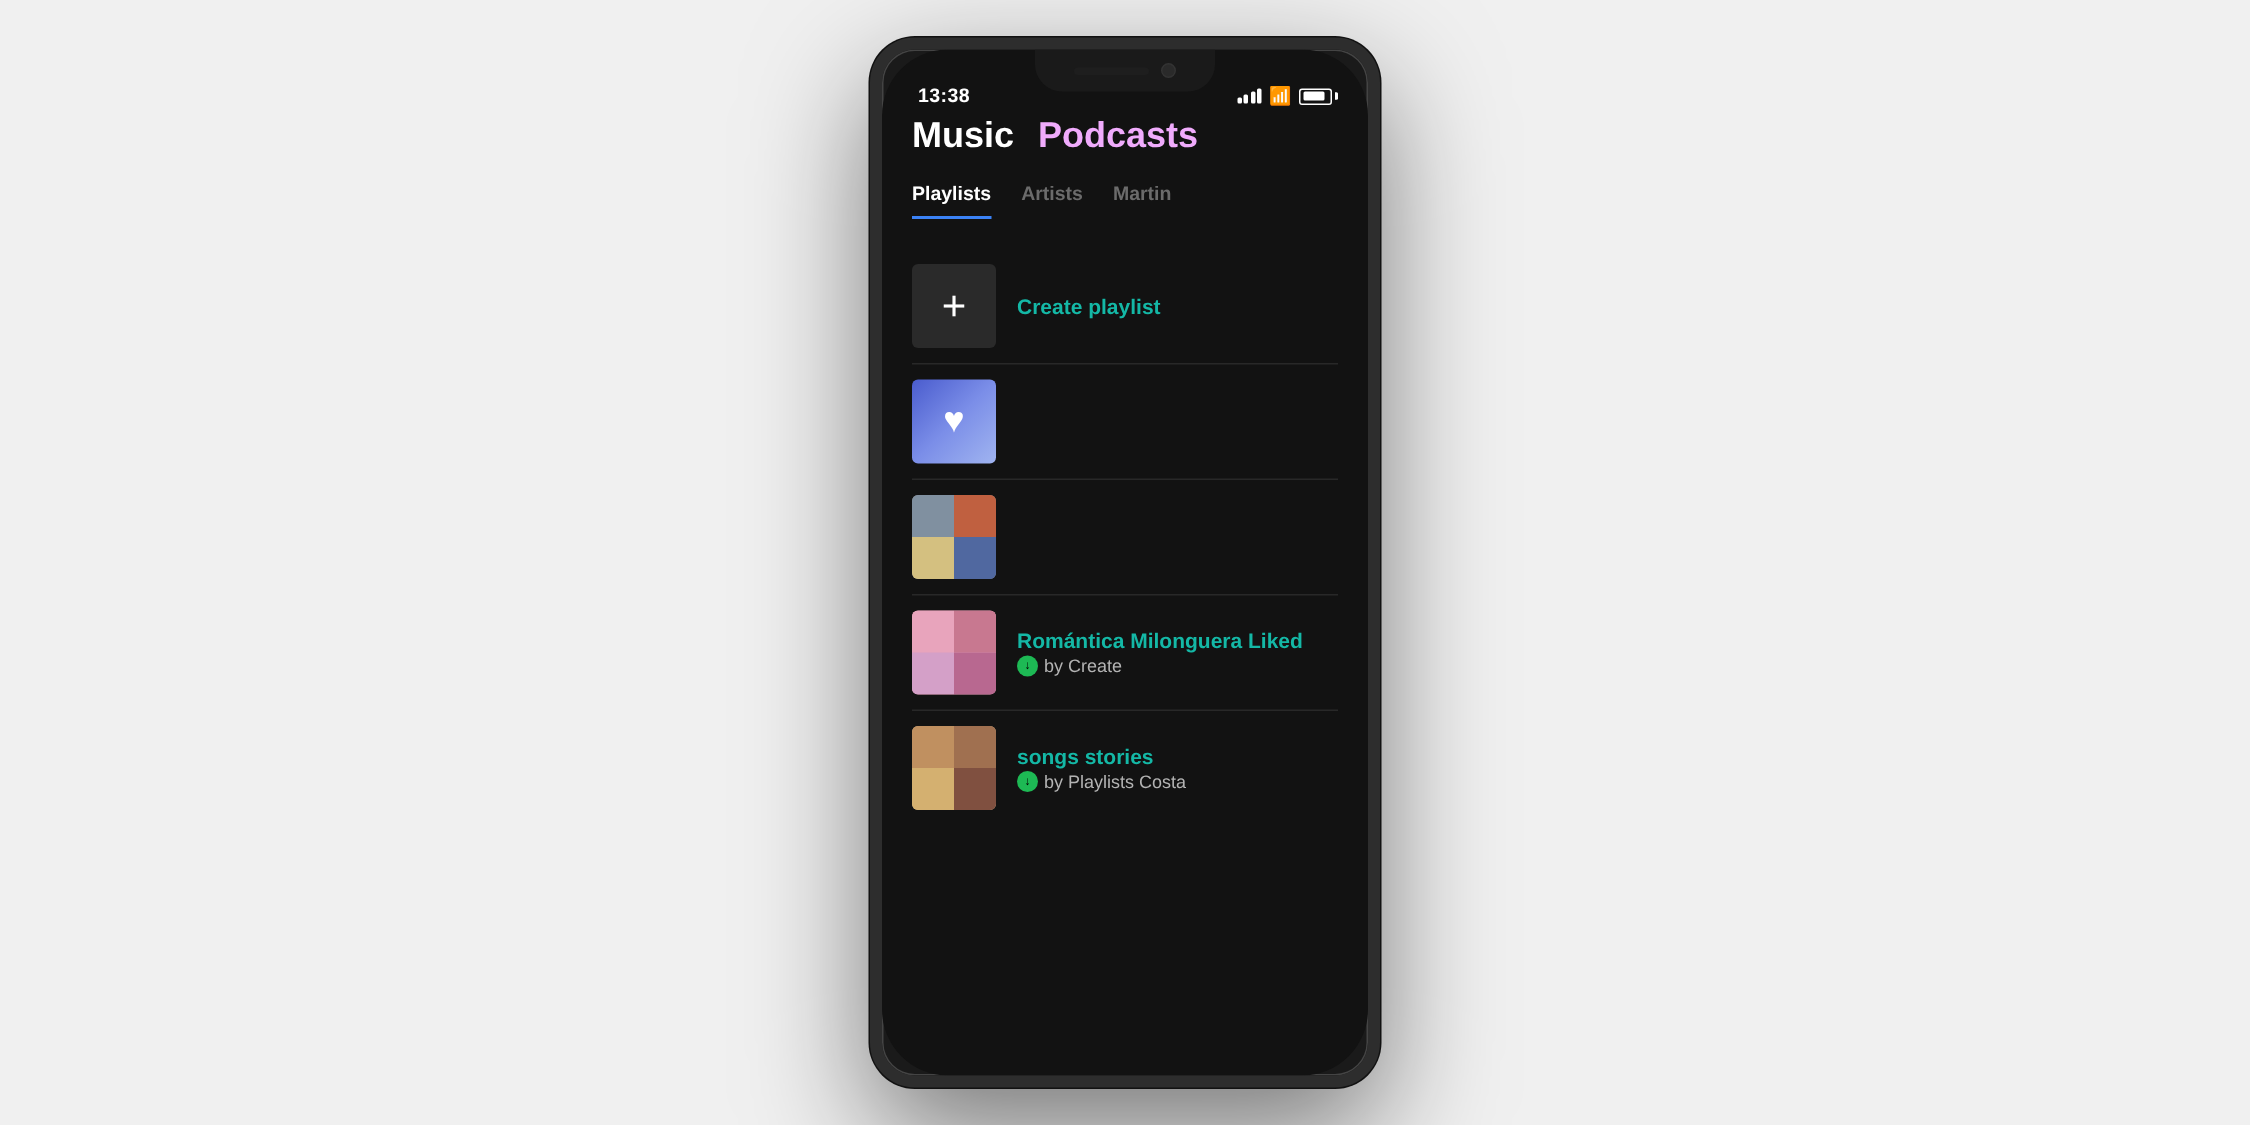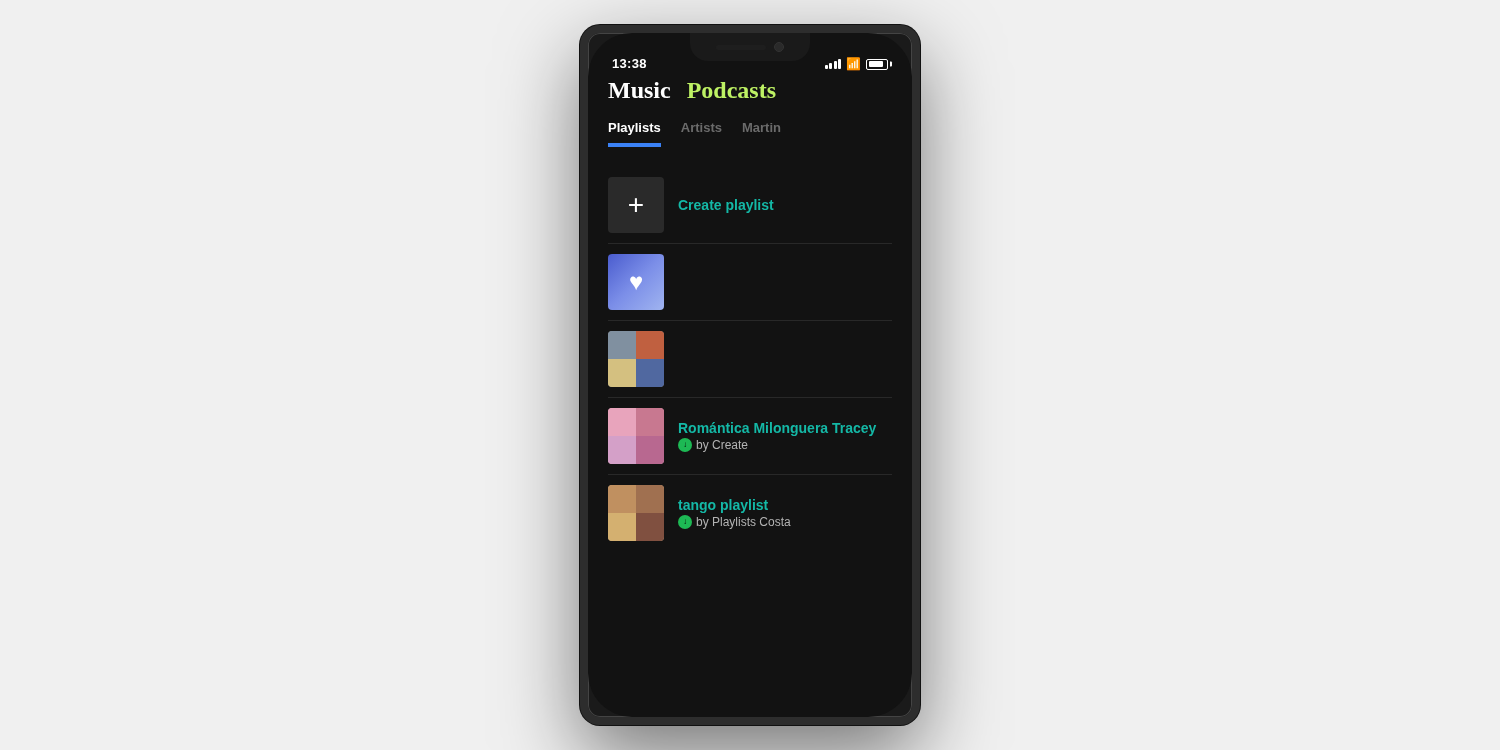--- a/index.html
+++ b/index.html
@@ -16,21 +16,21 @@
     .phone-wrapper {
       position: relative;
       width: 340px;
       height: 700px;
     }
 
     .phone-shell {
       position: absolute;
       inset: 0;
       background: #1a1a1a;
-      border-radius: 20px;
+      border-radius: 30px;
       border: 8px solid #2d2d2d;
       box-shadow:
         0 0 0 1px #111,
         inset 0 0 0 1px #444,
         0 30px 80px rgba(0,0,0,0.5);
       overflow: hidden;
       z-index: 1;
     }
 
     
@@ -172,54 +172,53 @@
       padding: 0 20px;
       display: flex;
       flex-direction: column;
     }
 
     .header-tabs {
       display: flex;
       gap: 16px;
       margin-bottom: 16px;
       flex-shrink: 0;
-      font-family: Liberation Serif, serif;
     }
 
     .header-tab {
       font-size: 24px;
       font-weight: 700;
       cursor: pointer;
     }
 
     .header-tab.active {
       color: #ffffff;
     }
 
     .header-tab.inactive {
-      color: #bef264;
+      color: #f0abfc;
     }
 
     .sub-tabs {
       display: flex;
       gap: 20px;
       margin-bottom: 20px;
       flex-shrink: 0;
     }
 
     .sub-tab {
       font-size: 13px;
       font-weight: 600;
       cursor: pointer;
       padding-bottom: 8px;
     }
 
     .sub-tab.active {
       color: #ffffff;
-      border-bottom: 4px solid #3b82f6;
+      border-bottom: 2px solid #3b82f6;
     }
 
     .sub-tab.inactive {
       color: #6b6b6b;
     }
 
     .playlist-list {
       flex: 1;
       overflow: hidden;
       display: flex;
@@ -434,39 +433,39 @@
           <div class="divider"></div>
 
           <div class="playlist-item">
             <div class="romantica-art">
               <div class="rc1"></div>
               <div class="rc2"></div>
               <div class="rc3"></div>
               <div class="rc4"></div>
             </div>
             <div class="playlist-info">
-              <span class="playlist-name">Romántica Milonguera Tracey</span>
+              <span class="playlist-name">Romántica Milonguera Liked</span>
               <span class="playlist-subtitle">
                 <span class="downloaded-badge"></span>
                 <span>by Create</span>
               </span>
             </div>
           </div>
 
           <div class="divider"></div>
 
           <div class="playlist-item">
             <div class="tango-art">
               <div class="tc1"></div>
               <div class="tc2"></div>
               <div class="tc3"></div>
               <div class="tc4"></div>
             </div>
             <div class="playlist-info">
-              <span class="playlist-name">tango playlist</span>
+              <span class="playlist-name">songs stories</span>
               <span class="playlist-subtitle">
                 <span class="downloaded-badge"></span>
                 <span>by Playlists Costa</span>
               </span>
             </div>
           </div>
 
         </div>
 
       </div>

